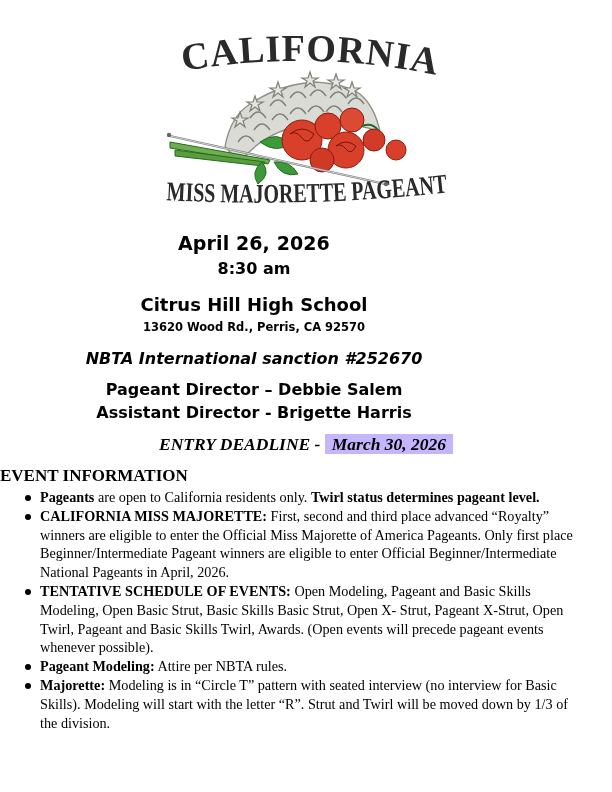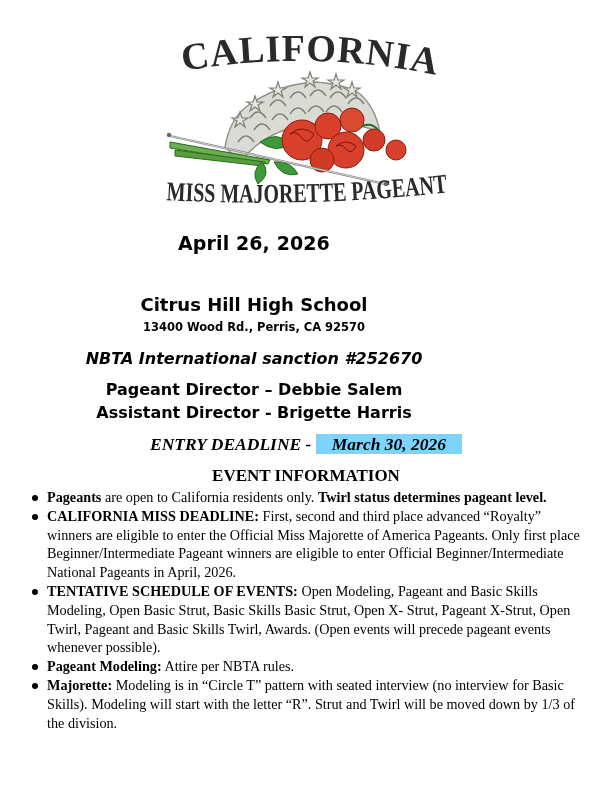--- a/index.html
+++ b/index.html
@@ -54,38 +54,37 @@
       left: 0; top: 434px;
       width: 612px;
       text-align: center;
       font-family: "Liberation Serif", serif;
       font-style: italic;
       font-weight: bold;
       font-size: 17.5px;
       white-space: nowrap;
     }
     .deadline .hl {
-      background: #7dd3fc;
-      padding: 0 16px;
+      background: #c4b5fd;
+      padding: 0 7px;
     }
     .section-title {
       position: absolute;
       left: 0; top: 466px;
       width: 612px;
-      text-align: center;
       font-family: "Liberation Serif", serif;
       font-weight: bold;
       font-size: 17px;
       white-space: nowrap;
     }
 
     
     .info-list {
       position: absolute;
-      left: 47px;
+      left: 40px;
       top: 488px;
       width: 535px;
       list-style: none;
       font-family: "Liberation Serif", serif;
       font-size: 14.2px;
       line-height: 18.8px;
     }
     .info-list li {
       position: relative;
     }
@@ -159,40 +158,41 @@
         <circle cx="236" cy="162" r="2.2" fill="#666"></circle>
       </g>
 
       <text font-family="Liberation Serif, serif" font-weight="bold" font-size="27" fill="#2a2a2a" textLength="282" lengthAdjust="spacingAndGlyphs">
         <textPath href="#arcBot" startOffset="50%" text-anchor="middle">MISS MAJORETTE PAGEANT</textPath>
       </text>
     </svg>
   </div>
 
   <div class="hdr date">April 26, 2026</div>
+  <div class="hdr time">8:30 am</div>
   <div class="hdr venue">Citrus Hill High School</div>
-  <div class="hdr address">13400 Wood Rd., Perris, CA 92570</div>
+  <div class="hdr address">13620 Wood Rd., Perris, CA 92570</div>
   <div class="hdr sanction">NBTA International sanction #252670</div>
   <div class="hdr assistant">Assistant Director - Brigette Harris</div>
   <div class="hdr director">Pageant Director – Debbie Salem</div>
 
   <div class="deadline">
     <span>ENTRY DEADLINE - </span><span class="hl">March 30, 2026</span>
   </div>
 
   <div class="section-title">EVENT INFORMATION</div>
 
   <ul class="info-list">
     <li>
       <span class="bullet"></span>
       <b>Pageants</b><span> are open to California residents only. </span><b>Twirl status determines pageant level.</b>
     </li>
     <li>
       <span class="bullet"></span>
-      <b>CALIFORNIA MISS DEADLINE:</b><span> First, second and third place advanced “Royalty” winners are eligible to enter the Official Miss Majorette of America Pageants. Only first place Beginner/Intermediate Pageant winners are eligible to enter Official Beginner/Intermediate National Pageants in April, 2026.</span>
+      <b>CALIFORNIA MISS MAJORETTE:</b><span> First, second and third place advanced “Royalty” winners are eligible to enter the Official Miss Majorette of America Pageants. Only first place Beginner/Intermediate Pageant winners are eligible to enter Official Beginner/Intermediate National Pageants in April, 2026.</span>
     </li>
     <li>
       <span class="bullet"></span>
       <b>TENTATIVE SCHEDULE OF EVENTS:</b><span>  Open Modeling, Pageant and Basic Skills Modeling, Open Basic Strut, Basic Skills Basic Strut, Open X- Strut, Pageant X-Strut, Open Twirl, Pageant and Basic Skills Twirl, Awards. (Open events will precede pageant events whenever possible).</span>
     </li>
     <li>
       <span class="bullet"></span>
       <b>Pageant Modeling:</b><span> Attire per NBTA rules.</span>
     </li>
     <li>

